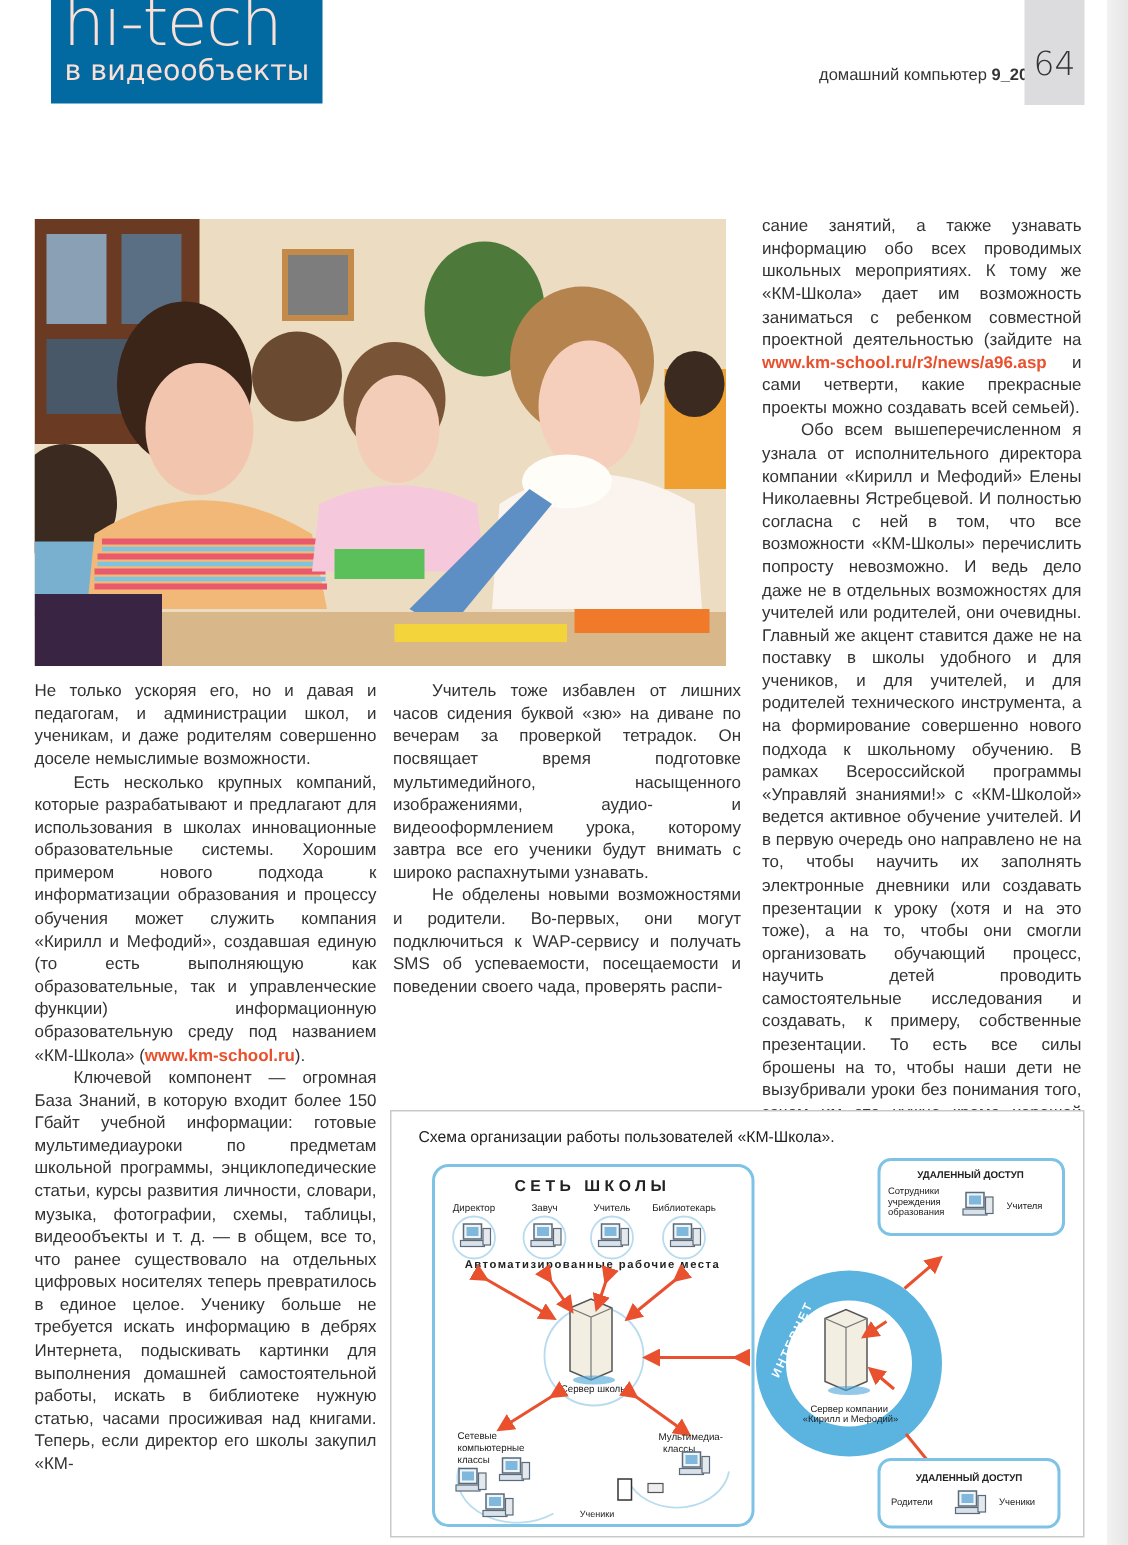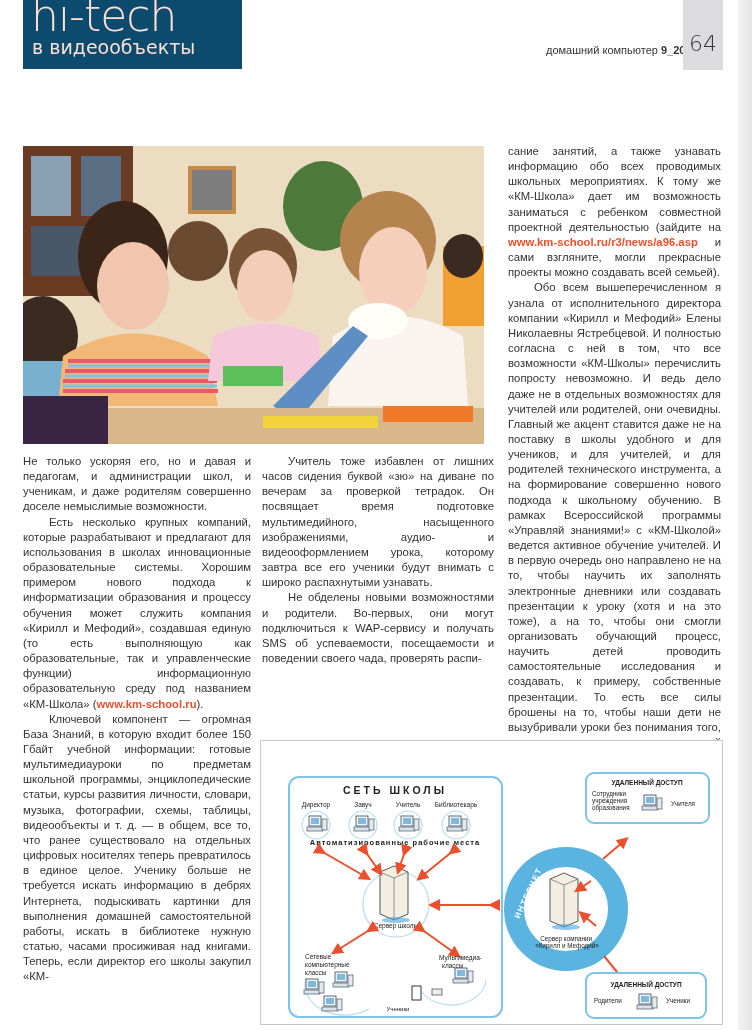--- a/index.html
+++ b/index.html
@@ -1,19 +1,19 @@
 <!DOCTYPE html>
 <html><head>
 <meta charset="utf-8">
 <style>
   * { box-sizing: border-box; margin: 0; padding: 0; }
   html, body { width: 752px; height: 1030px; background: #ffffff; overflow: hidden; }
   body { position: relative; font-family: "Liberation Sans", sans-serif; color: #2a2a2a; }
 
-  .header-block { position: absolute; left: 23px; top: 0; width: 219px; height: 69px; background: #0c4a6e; }
+  .header-block { position: absolute; left: 34px; top: 0; width: 181px; height: 69px; background: #0369a1; }
   .header-title { position: absolute; left: 8px; top: -10px; font-size: 44px; color: #fbe0d6; font-weight: normal; letter-spacing: -1px; line-height: 52px; font-family: "DejaVu Sans", sans-serif; font-weight: 200; }
   .header-sub { position: absolute; left: 9px; top: 36px; font-size: 19px; color: #fbe0d6; line-height: 22px; font-family: "DejaVu Sans", sans-serif; }
   .magazine { position: absolute; left: 546px; top: 44px; font-size: 11px; color: #333; }
   .magazine b { font-weight: bold; }
   .page-tab { position: absolute; left: 683px; top: 0; width: 40px; height: 70px; background: #dcdcde; }
   .page-num { position: absolute; left: 0; right: 0; top: 31px; text-align: center; font-size: 22px; color: #333; font-family: "DejaVu Sans", sans-serif; font-weight: 200; }
   .right-edge { position: absolute; left: 738px; top: 0; width: 14px; height: 1030px; background: linear-gradient(to right, #f2f2f2, #e6e6e6); }
 
   .photo { position: absolute; left: 23px; top: 146px; width: 461px; height: 298px; overflow: hidden; background: #e9dcc7; }
 
@@ -88,25 +88,26 @@
   <p class="indent"><span>Есть несколько крупных компаний, которые разрабатывают и предлагают для использования в школах инновационные образовательные системы. Хорошим примером нового подхода к информатизации образования и процессу обучения может служить компания «Кирилл и Мефодий», создавшая единую (то есть выполняющую как образовательные, так и управленческие функции) информационную образовательную среду под названием «КМ-Школа» (</span><span class="link">www.km-school.ru</span><span>).</span></p>
   <p class="indent">Ключевой компонент — огромная База Знаний, в которую входит более 150 Гбайт учебной информации: готовые мультимедиауроки по предметам школьной программы, энциклопедические статьи, курсы развития личности, словари, музыка, фотографии, схемы, таблицы, видеообъекты и т. д. — в общем, все то, что ранее существовало на отдельных цифровых носителях теперь превратилось в единое целое. Ученику больше не требуется искать информацию в дебрях Интернета, подыскивать картинки для выполнения домашней самостоятельной работы, искать в библиотеке нужную статью, часами просиживая над книгами. Теперь, если директор его школы закупил «КМ-</p>
 </div>
 
 <div class="col col2">
   <p class="indent">Учитель тоже избавлен от лишних часов сидения буквой «зю» на диване по вечерам за проверкой тетрадок. Он посвящает время подготовке мультимедийного, насыщенного изображениями, аудио- и видеооформлением урока, которому завтра все его ученики будут внимать с широко распахнутыми узнавать.</p>
   <p class="indent">Не обделены новыми возможностями и родители. Во-первых, они могут подключиться к WAP-сервису и получать SMS об успеваемости, посещаемости и поведении своего чада, проверять распи-</p>
 </div>
 
 <div class="col col3">
-  <p><span>сание занятий, а также узнавать информацию обо всех проводимых школьных мероприятиях. К тому же «КМ-Школа» дает им возможность заниматься с ребенком совместной проектной деятельностью (зайдите на </span><span class="link">www.km-school.ru/r3/news/a96.asp</span><span> и сами взгляните, могли прекрасные проекты можно создавать всей семьей).</span></p>
+  <p><span>сание занятий, а также узнавать информацию обо всех проводимых школьных мероприятиях. К тому же «КМ-Школа» дает им возможность заниматься с ребенком совместной проектной деятельностью (зайдите на </span><span class="link">www.km-school.ru/r3/news/a96.asp</span><span> и сами четверти, какие прекрасные проекты можно создавать всей семьей).</span></p>
   <p class="indent"><span>Обо всем вышеперечисленном я узнала от исполнительного директора компании «Кирилл и Мефодий» Елены Николаевны Ястребцевой. И полностью согласна с ней в том, что все возможности «КМ-Школы» перечислить попросту невозможно. И ведь дело даже не в отдельных возможностях для учителей или родителей, они очевидны. Главный же акцент ставится даже не на поставку в школы удобного и для учеников, и для учителей, и для родителей технического инструмента, а на формирование совершенно нового подхода к школьному обучению. В рамках Всероссийской программы «Управляй знаниями!» с «КМ-Школой» ведется активное обучение учителей. И в первую очередь оно направлено не на то, чтобы научить их заполнять электронные дневники или создавать презентации к уроку (хотя и на это тоже), а на то, чтобы они смогли организовать обучающий процесс, научить детей проводить самостоятельные исследования и создавать, к примеру, собственные презентации. То есть все силы брошены на то, чтобы наши дети не вызубривали уроки без понимания того, зачем им это нужно кроме хорошей оценки в четверти, а чтобы они могли самообучаться и саморазвиваться с помощью новой обучающей среды. По-моему, здорово.</span><span class="endmark"></span></p>
 </div>
 
 <div class="diagram">
+  <div class="diagram-caption">Схема организации работы пользователей «КМ-Школа».</div>
   <svg class="dsvg" width="463" height="285" viewBox="0 0 463 285">
     <defs>
       <marker id="ah" markerWidth="6" markerHeight="6" refX="3" refY="3" orient="auto">
         <path d="M0 0 L6 3 L0 6 Z" fill="#e8502e"></path>
       </marker>
       <g id="pc">
         <rect x="-7" y="-9" width="12" height="10" fill="#eef4f8" stroke="#5a6a78" stroke-width="1"></rect>
         <rect x="-5" y="-7" width="8" height="6" fill="#7fb8dc"></rect>
         <rect x="-9" y="2" width="16" height="4" fill="#d9e2ea" stroke="#5a6a78" stroke-width="0.8"></rect>
         <rect x="6" y="-6" width="5" height="11" fill="#e4e9ee" stroke="#5a6a78" stroke-width="0.8"></rect>

